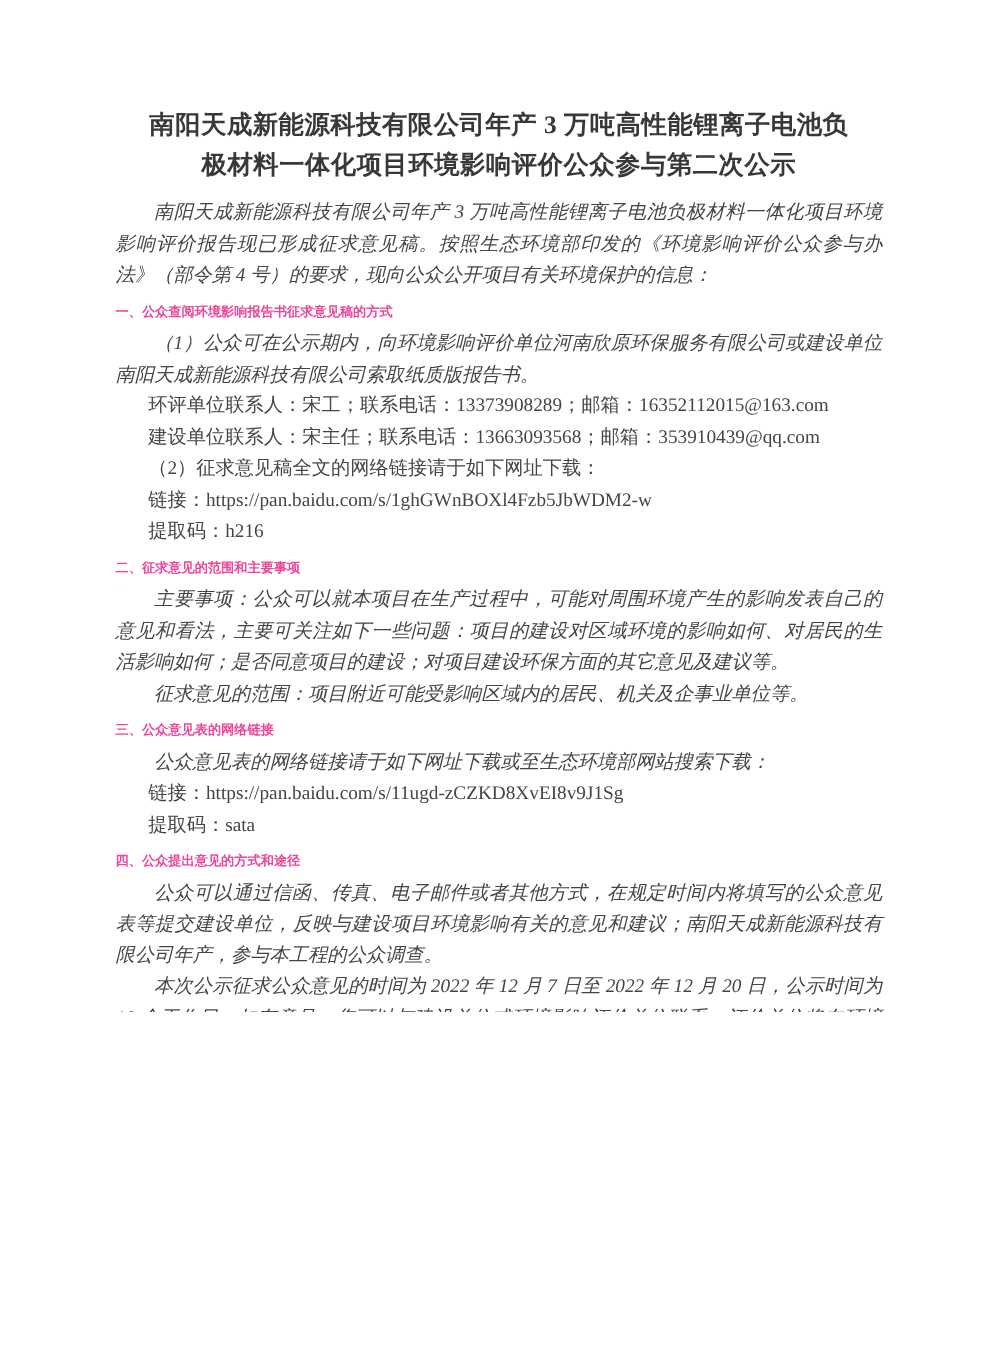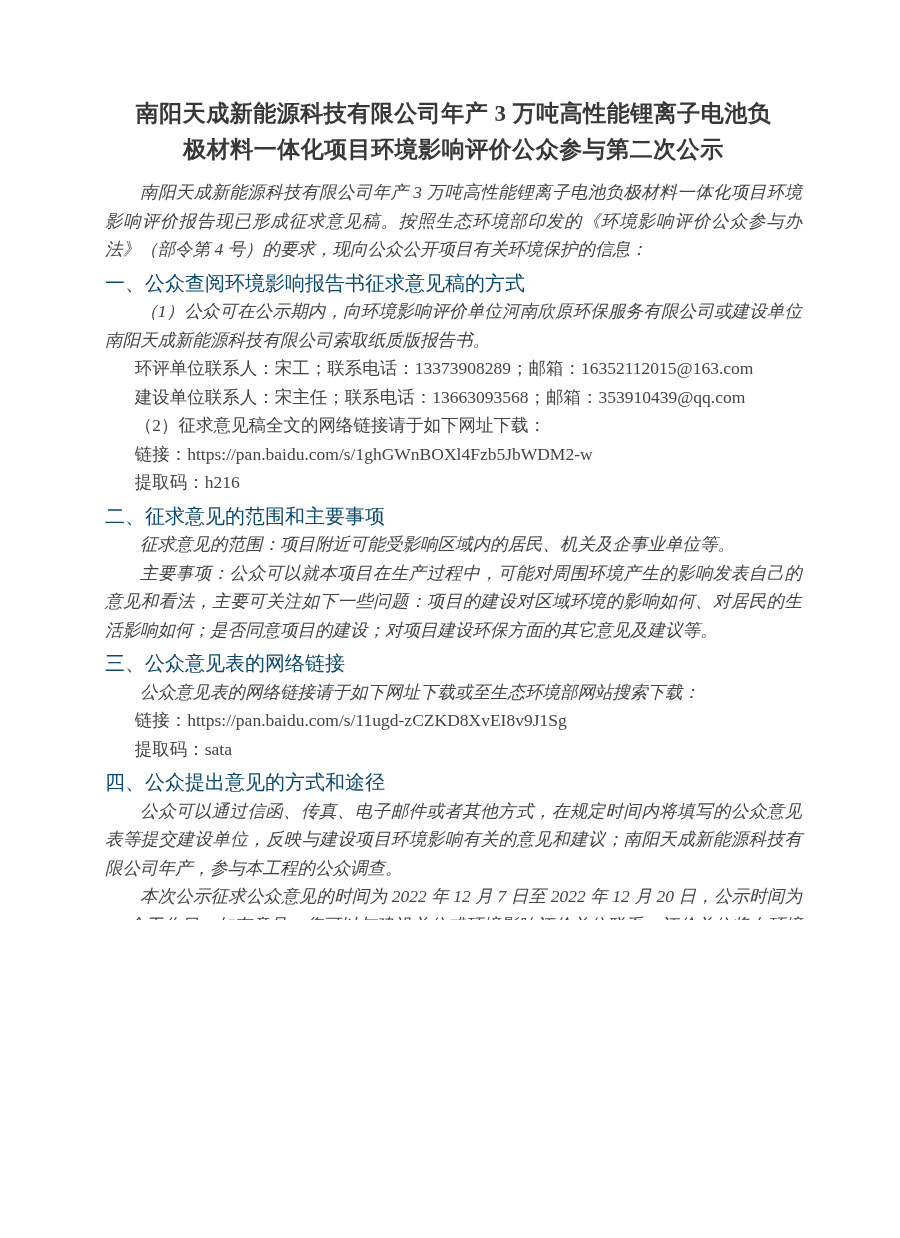--- a/index.html
+++ b/index.html
@@ -32,24 +32,24 @@
   .para {
     margin: 0;
     font-size: 17.5px;
     line-height: 28.5px;
     text-align: justify;
     text-justify: inter-character;
   }
   .indent { text-indent: 2em; font-style: italic; }
   .heading {
     margin: 5px 0 0 0;
-    font-size: 20px;
+    font-size: 12px;
     line-height: 28.5px;
-    font-weight: normal;
-    color: #0c4a6e;
+    font-weight: bold;
+    color: #ec4899;
   }
   .subline {
     margin: 0;
     padding-left: 1.7em;
     font-size: 17.5px;
     line-height: 28.5px;
     white-space: nowrap;
   }
   .signature {
     margin-top: 52px;
@@ -87,22 +87,22 @@
 
     <h2 class="heading">一、公众查阅环境影响报告书征求意见稿的方式</h2>
     <p class="para indent">（1）公众可在公示期内，向环境影响评价单位河南欣原环保服务有限公司或建设单位南阳天成新能源科技有限公司索取纸质版报告书。</p>
     <p class="subline">环评单位联系人：宋工；联系电话：13373908289；邮箱：16352112015@163.com</p>
     <p class="subline">建设单位联系人：宋主任；联系电话：13663093568；邮箱：353910439@qq.com</p>
     <p class="subline">（2）征求意见稿全文的网络链接请于如下网址下载：</p>
     <p class="subline"><span>链接：</span><span>https://pan.baidu.com/s/1ghGWnBOXl4Fzb5JbWDM2-w</span></p>
     <p class="subline"><span>提取码：</span><span>h216</span></p>
 
     <h2 class="heading">二、征求意见的范围和主要事项</h2>
+    <p class="para indent">主要事项：公众可以就本项目在生产过程中，可能对周围环境产生的影响发表自己的意见和看法，主要可关注如下一些问题：项目的建设对区域环境的影响如何、对居民的生活影响如何；是否同意项目的建设；对项目建设环保方面的其它意见及建议等。</p>
     <p class="para indent">征求意见的范围：项目附近可能受影响区域内的居民、机关及企事业单位等。</p>
-    <p class="para indent">主要事项：公众可以就本项目在生产过程中，可能对周围环境产生的影响发表自己的意见和看法，主要可关注如下一些问题：项目的建设对区域环境的影响如何、对居民的生活影响如何；是否同意项目的建设；对项目建设环保方面的其它意见及建议等。</p>
 
     <h2 class="heading">三、公众意见表的网络链接</h2>
     <p class="para indent">公众意见表的网络链接请于如下网址下载或至生态环境部网站搜索下载：</p>
     <p class="subline"><span>链接：</span><span>https://pan.baidu.com/s/11ugd-zCZKD8XvEI8v9J1Sg</span></p>
     <p class="subline"><span>提取码：</span><span>sata</span></p>
 
     <h2 class="heading">四、公众提出意见的方式和途径</h2>
     <p class="para indent">公众可以通过信函、传真、电子邮件或者其他方式，在规定时间内将填写的公众意见表等提交建设单位，反映与建设项目环境影响有关的意见和建议；南阳天成新能源科技有限公司年产，参与本工程的公众调查。</p>
 
     <p class="para indent">本次公示征求公众意见的时间为 2022 年 12 月 7 日至 2022 年 12 月 20 日，公示时间为 10 个工作日。如有意见，您可以与建设单位或环境影响评价单位联系，评价单位将在环境影响评价报告书中采纳，未采纳的意见给出未采纳的理由。</p>

